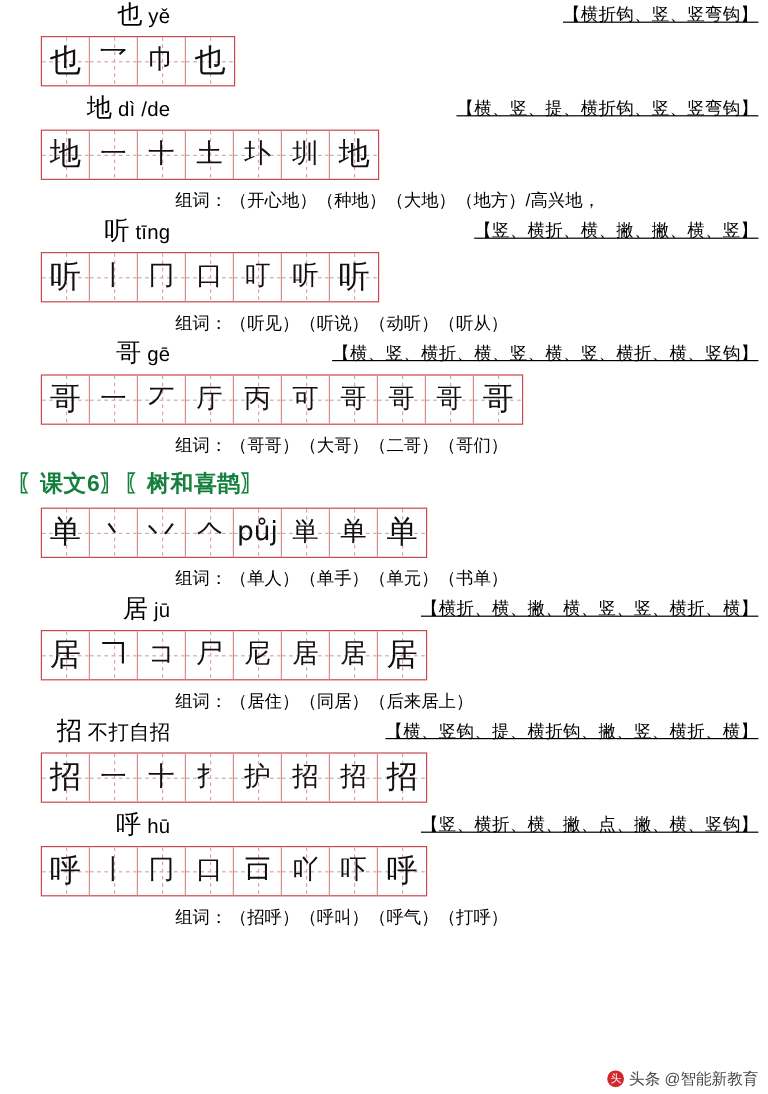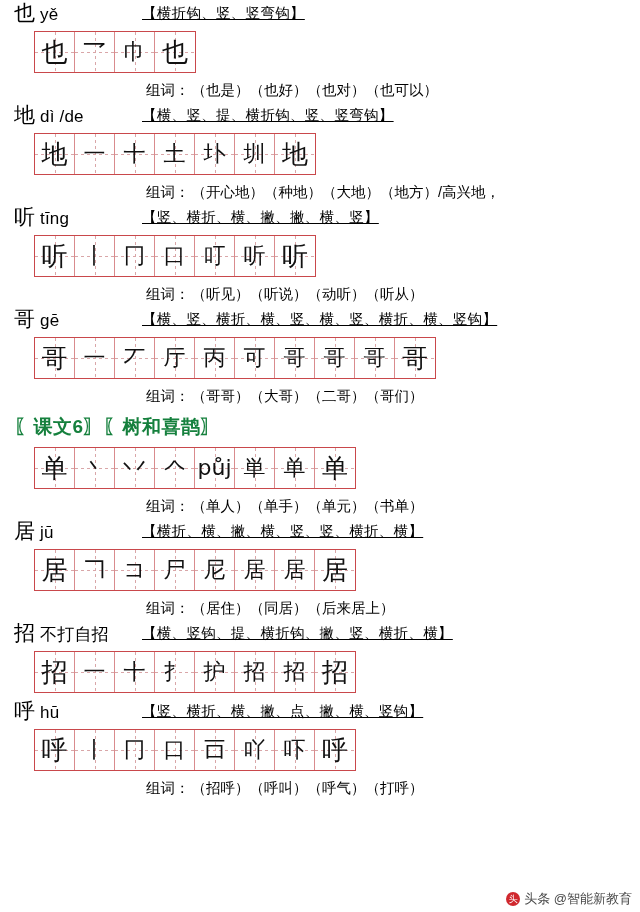--- a/index.html
+++ b/index.html
@@ -23,20 +23,21 @@
     box-sizing: border-box;
   }
   .entry {
     position: relative;
     padding: 0 8px 0 14px;
     box-sizing: border-box;
   }
   .entry-head {
     display: flex;
     align-items: flex-start;
+    text-align: right;
   }
   .char-title {
     width: 128px;
     flex: 0 0 128px;
     font-size: 19px;
     line-height: 26px;
     color: #000;
     white-space: nowrap;
   }
   .char-title .hz {
@@ -162,23 +163,20 @@
             <span class="glyph small">乛</span>
           </div>
         <div class="cell">
             <span class="glyph small">巾</span>
           </div>
         <div class="cell">
             <span class="glyph">也</span>
           </div>
       </div>
     </div>
-    <div class="words">
-      <span class="label">组词：</span><span>（也是）（也好）（也对）（也可以）</span>
-    </div>
   </div>
 
   <div class="entry">
     <div class="entry-head">
       <div class="char-title">
         <span class="hz">地</span><span class="py">dì /de</span>
       </div>
       <div class="strokes">【横、竖、提、横折钩、竖、竖弯钩】</div>
     </div>
     <div class="grid-wrap">

